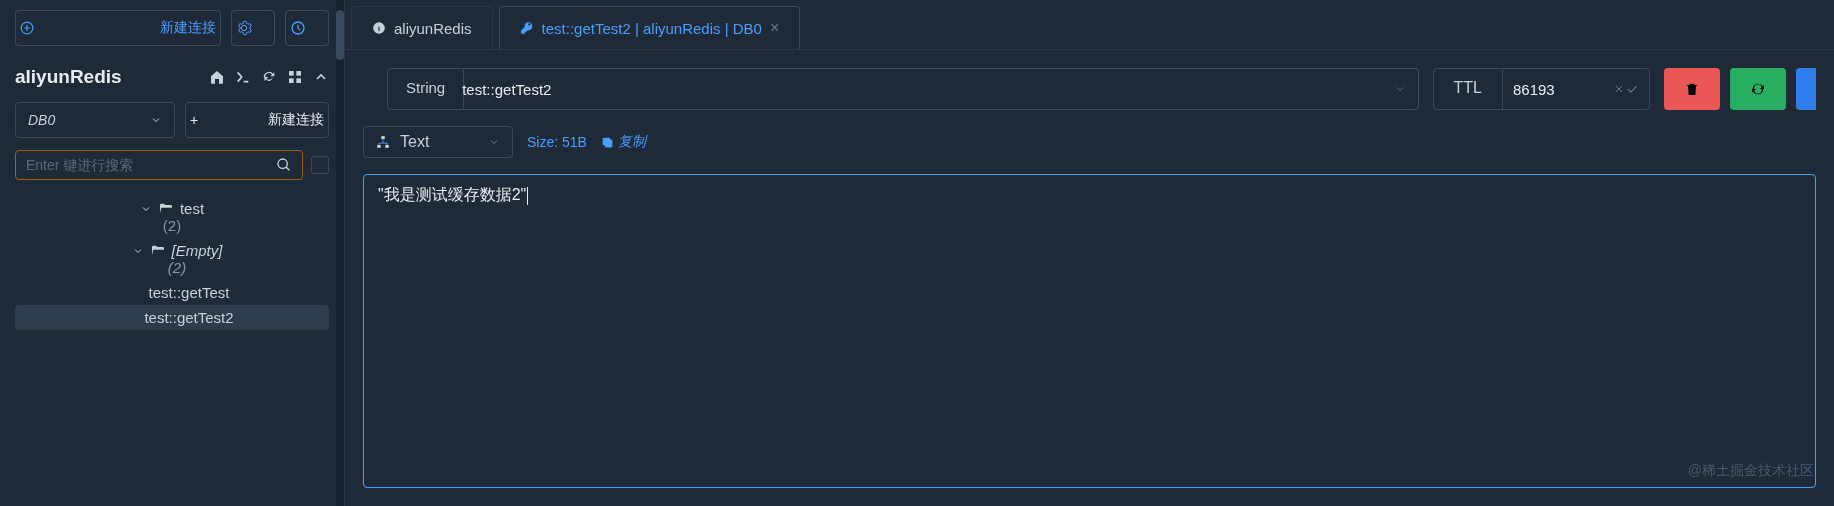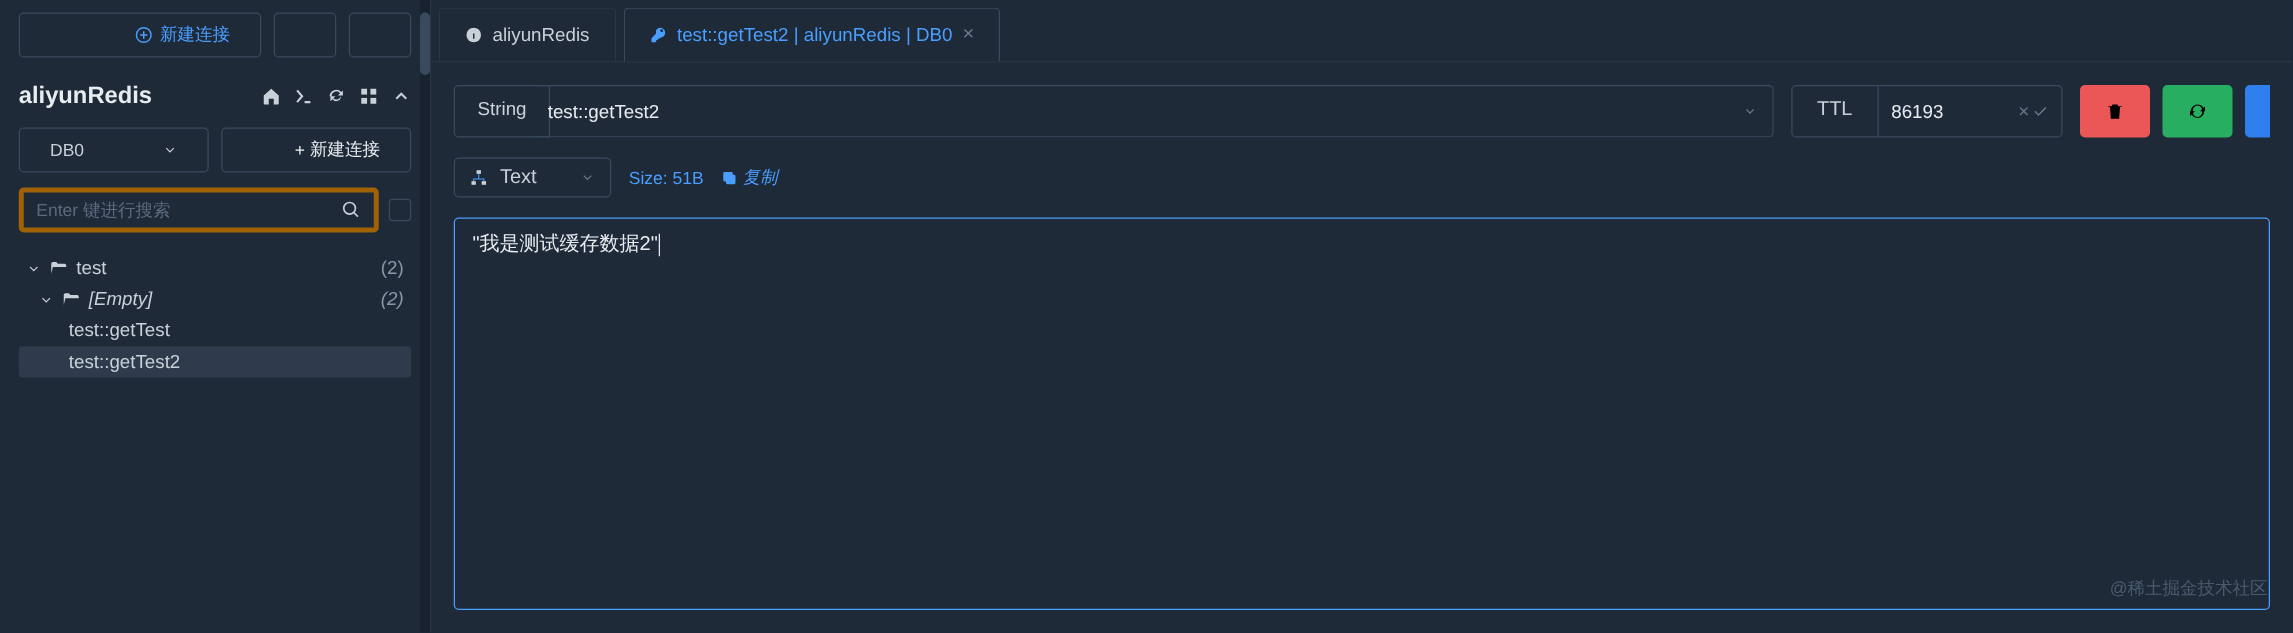--- a/index.html
+++ b/index.html
@@ -22,28 +22,28 @@
   position: relative;
 }
 .sidebar-top {
   display: flex;
   gap: 10px;
   margin-bottom: 20px;
 }
 .btn {
   display: inline-flex;
   align-items: center;
-  justify-content: flex-end;
+  justify-content: space-between;
   border: 1px solid #3a4a5e;
   background: #1e2a38;
   color: #4a9eff;
   border-radius: 4px;
   cursor: pointer;
   font-size: 14px;
-  padding: 8px 24px;
+  padding: 8px 4px;
 }
 .btn-new-conn {
   flex: 1;
   gap: 6px;
 }
 .btn-icon {
   width: 44px;
   height: 36px;
 }
 .conn-header {
@@ -72,41 +72,42 @@
   display: flex;
   gap: 10px;
   margin-bottom: 12px;
 }
 .select {
   flex: 1;
   border: 1px solid #3a4a5e;
   background: #1e2a38;
   color: #c8d0d8;
   border-radius: 4px;
-  padding: 8px 24px;
+  padding: 8px 12px;
   font-size: 14px;
   display: flex;
   align-items: center;
   justify-content: space-between;
   cursor: pointer;
+  font-style: italic;
 }
 .btn-add-key {
   flex: 1;
   gap: 4px;
   color: #e8ecf0;
 }
 .search-row {
   display: flex;
   gap: 8px;
   align-items: center;
   margin-bottom: 16px;
 }
 .search-input-wrap {
   flex: 1;
-  border: 4px solid #a16207;
+  border: 1px solid #a16207;
   border-radius: 4px;
   display: flex;
   padding: 6px 10px;
 }
 .search-input {
   flex: 1;
   background: transparent;
   border: none;
   color: #c8d0d8;
   font-size: 14px;
@@ -123,20 +124,21 @@
 .tree {
   font-size: 15px;
 }
 .tree-item {
   display: flex;
   align-items: center;
   justify-content: space-between;
   padding: 4px 6px;
   cursor: pointer;
   border-radius: 3px;
+  flex-direction: column;
 }
 .tree-item.selected {
   background: #2d3b4d;
 }
 .tree-left {
   display: flex;
   align-items: center;
   gap: 6px;
 }
 .tree-indent-1 { padding-left: 16px; font-style: italic; }
@@ -201,20 +203,21 @@
 .content {
   padding: 18px;
   flex: 1;
   display: flex;
   flex-direction: column;
   gap: 16px;
 }
 .key-row {
   display: flex;
   gap: 14px;
+  margin-left: 24px;
 }
 .type-label {
   border: 1px solid #3a4a5e;
   border-radius: 4px 0 0 4px;
   padding: 10px 18px;
   font-size: 15px;
   color: #c8d0d8;
   background: #1e2a38;
 }
 .key-input-wrap {
@@ -282,21 +285,21 @@
   gap: 14px;
 }
 .format-select {
   border: 1px solid #3a4a5e;
   border-radius: 4px;
   padding: 6px 12px;
   display: flex;
   align-items: center;
   gap: 20px;
   cursor: pointer;
-  width: 126px;
+  width: 150px;
   justify-content: space-between;
 }
 .size-text {
   color: #4a9eff;
   font-size: 14px;
 }
 .copy-text {
   color: #4a9eff;
   font-size: 14px;
   cursor: pointer;

